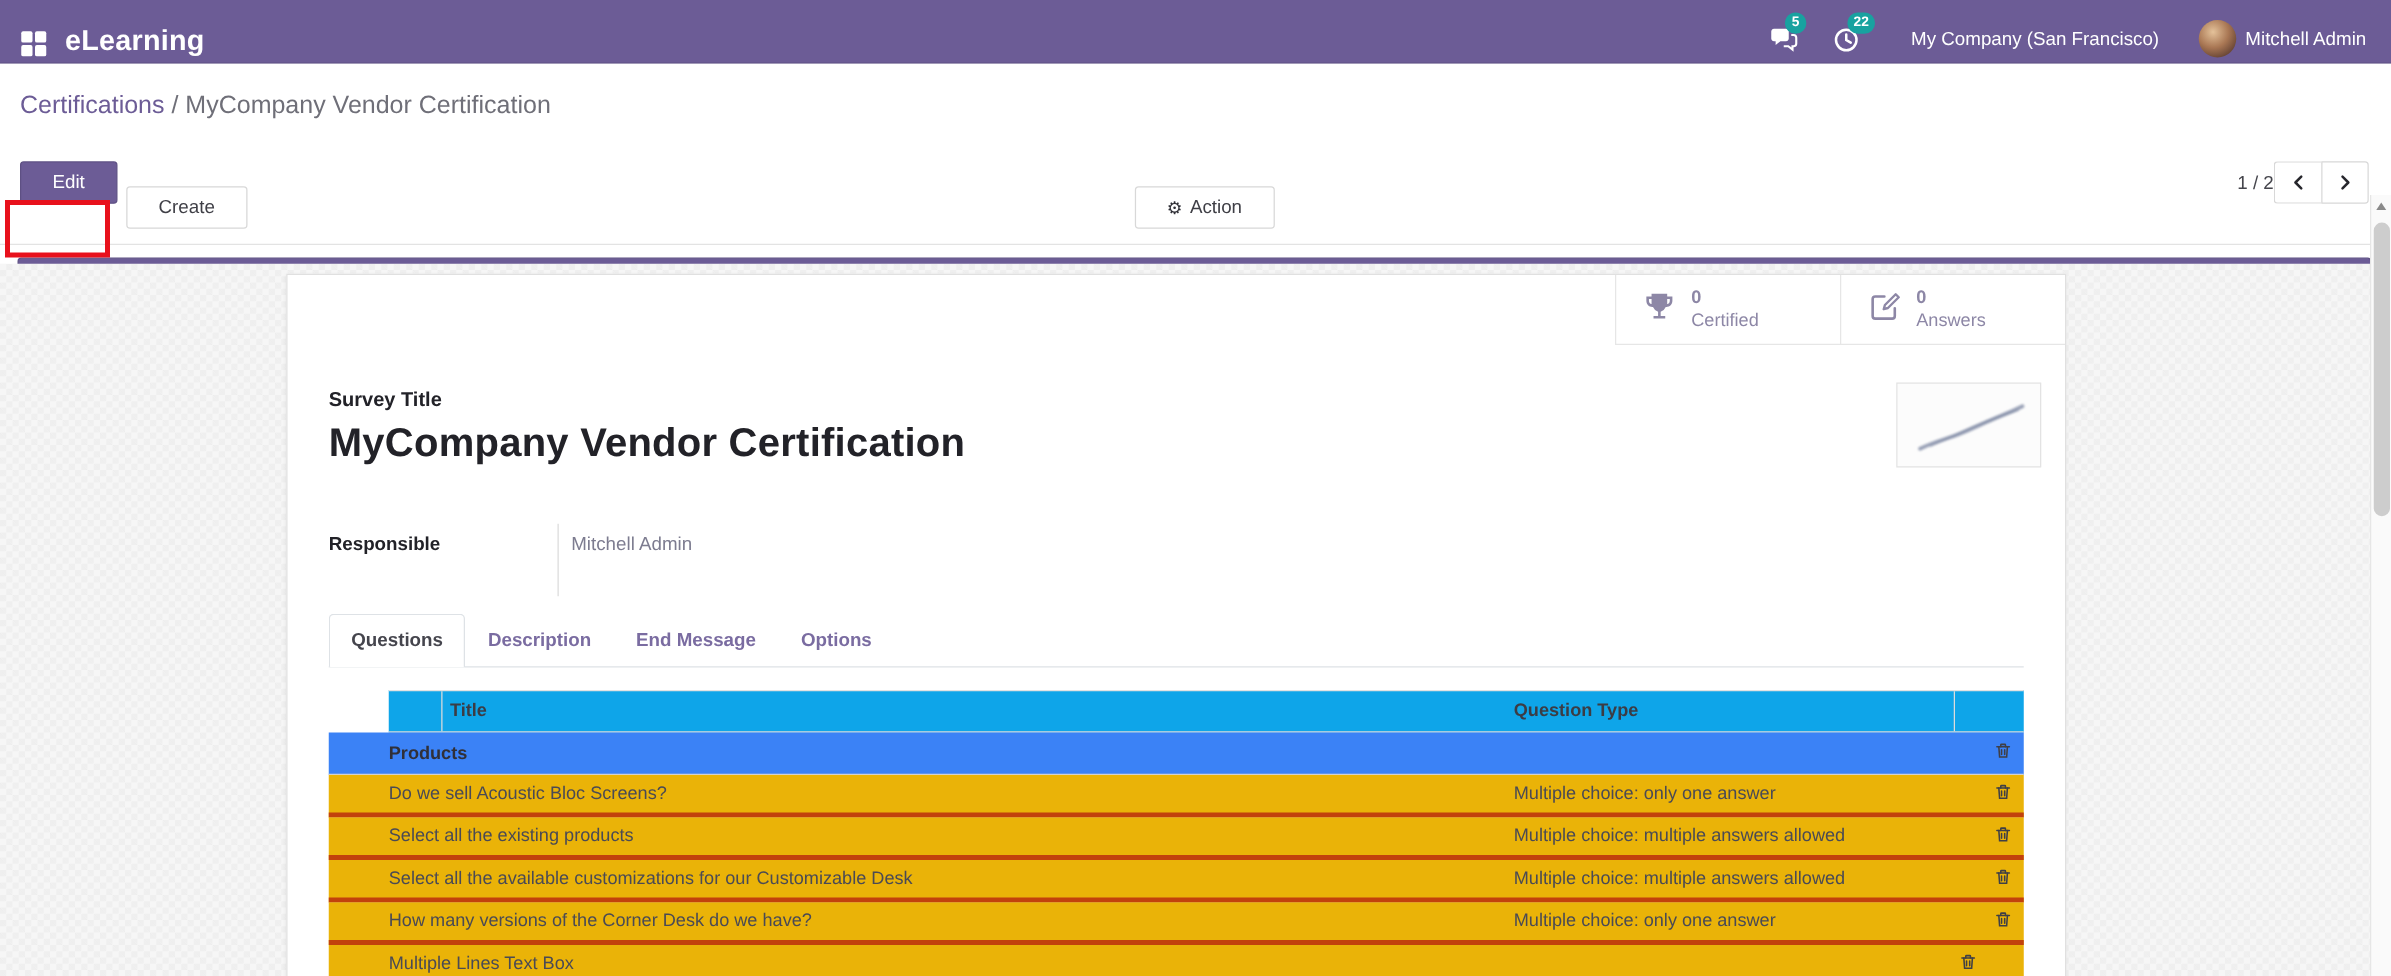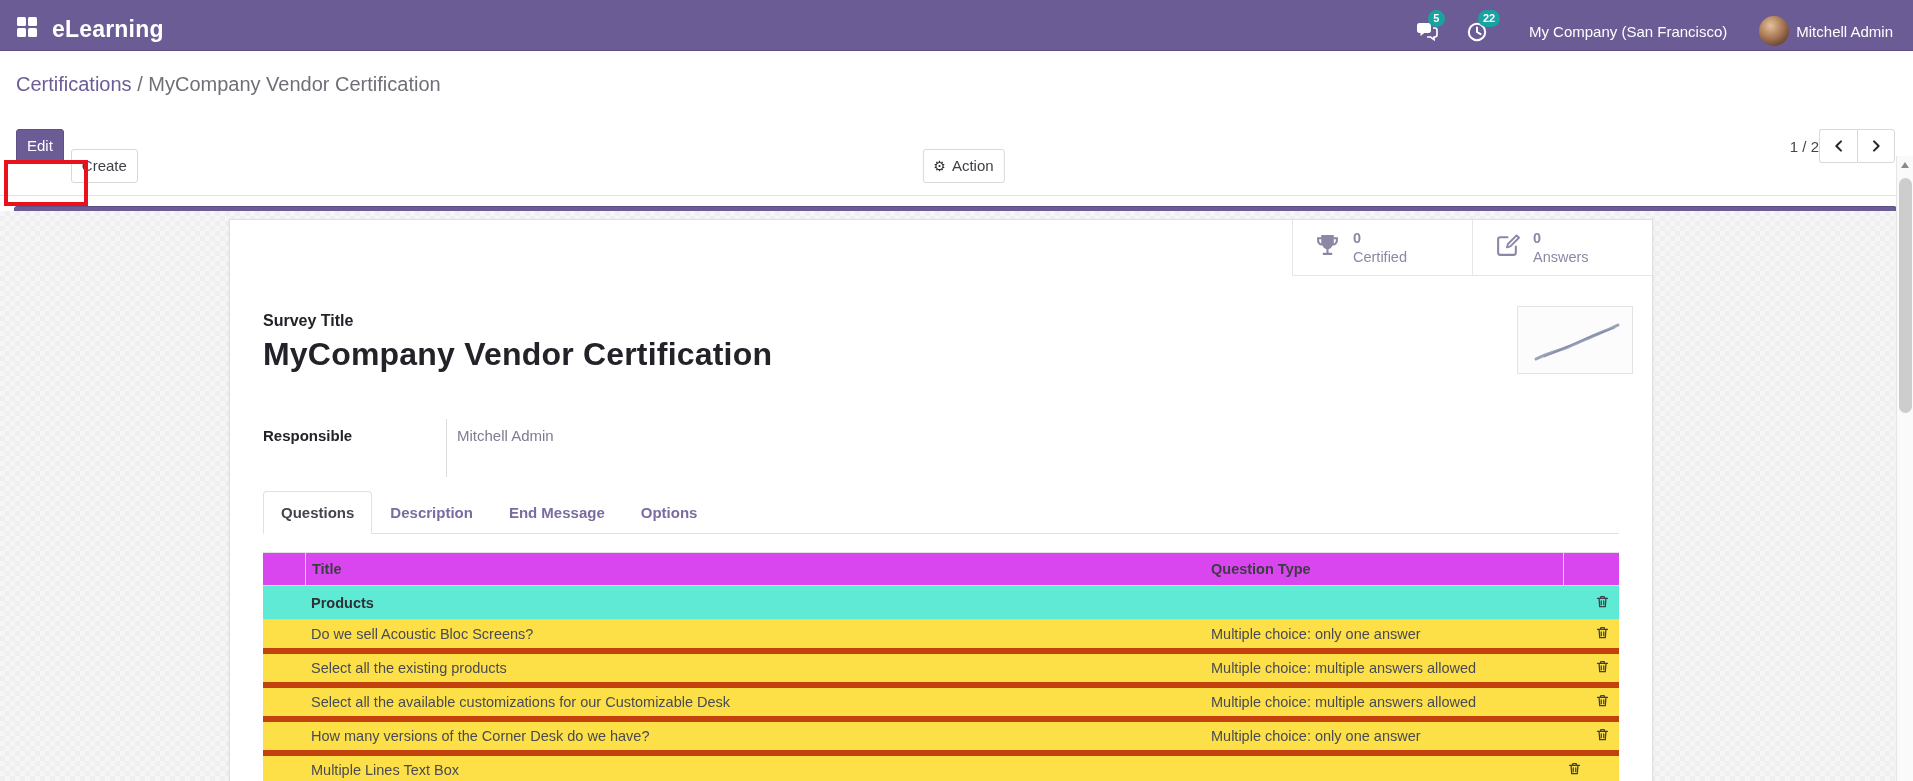--- a/index.html
+++ b/index.html
@@ -8,40 +8,40 @@
     --annotation:#e8111c;
   }
   *{box-sizing:border-box;}
   html,body{margin:0;padding:0;}
   body{
     width:1913px;height:781px;overflow:hidden;position:relative;
     background:#fff;font-family:"Liberation Sans","DejaVu Sans",sans-serif;
     color:#4c4c54;
   }
   
-  .navbar{height:51px;background:var(--accent);display:flex;align-items:flex-start;
-    padding:16px 16px;color:#fff;border-bottom:1px solid rgba(0,0,0,.12);}
+  .navbar{height:51px;background:var(--accent);display:flex;align-items:flex-end;
+    padding:4px 16px;color:#fff;border-bottom:1px solid rgba(0,0,0,.12);}
   .apps-icon{width:22px;height:22px;cursor:pointer;flex:none;}
   .brand{font-size:23px;font-weight:600;margin:0 30px 0 14px;cursor:pointer;letter-spacing:.2px;}
   .menu-item{font-size:15.5px;padding:0 15px;line-height:51px;cursor:pointer;white-space:nowrap;}
   .nav-right{margin-left:auto;display:flex;align-items:center;gap:26px;}
   .nav-icon{position:relative;width:24px;height:24px;cursor:pointer;}
   .nav-badge{position:absolute;top:-9px;left:13px;background:var(--badge);color:#fff;
     font-size:11px;font-weight:700;line-height:1;padding:3px 5px;border-radius:9px;min-width:17px;text-align:center;}
   .company{font-size:15px;margin:0 6px 0 14px;cursor:pointer;white-space:nowrap;}
   .user{display:flex;align-items:center;gap:7px;font-size:15px;cursor:pointer;margin-right:4px;}
   .avatar{width:30px;height:30px;border-radius:50%;flex:none;
     background:radial-gradient(circle at 38% 32%,#e4c29a,#a97754 45%,#6e4a38 75%,#4e342a);}
   
   .control-panel{background:#fff;padding:18px 16px 0 16px;}
   .breadcrumb{font-size:20px;line-height:30px;margin-bottom:10px;}
   .breadcrumb .parent{color:var(--accent);cursor:pointer;}
   .breadcrumb .sep,.breadcrumb .current{color:#6f6f78;}
   .cp-buttons{display:flex;align-items:center;position:relative;padding-bottom:12px;}
-  .btn{font-size:15px;padding:7px 10px;border-radius:3px;border:1px solid #d8d8d8;
+  .btn{font-size:15px;padding:7px 25px;border-radius:3px;border:1px solid #d8d8d8;
     background:#fff;color:#3f3f46;cursor:pointer;font-family:inherit;line-height:18px;}
   .btn-primary{background:var(--accent);border-color:#5e5084;color:#fff;}
   .btn + .btn{margin-left:7px;margin-top:40px;}
   .action-btn{position:absolute;left:50%;transform:translateX(-50%);display:flex;align-items:center;gap:6px;}
   .gear{font-size:14px;line-height:1;color:#2f2f36;}
   .pager{margin-left:auto;display:flex;align-items:center;padding-right:2px;}
   .pager-count{font-size:15px;color:#45454c;}
   .pager-buttons{display:flex;}
   .pager-btn{width:38px;height:34px;border:1px solid #d8d8d8;background:#fff;display:flex;
     align-items:center;justify-content:center;cursor:pointer;padding:0;}
@@ -76,26 +76,26 @@
   .field-label{width:183px;font-weight:700;color:#222228;padding-top:8px;flex:none;}
   .field-value{border-left:1px solid #dcdcdc;padding:8px 0 0 10px;height:58px;color:#7d7c90;flex:1;cursor:pointer;}
   
   .tabs{margin-top:14px;border-bottom:1px solid #dee2e6;display:flex;}
   .tab{padding:11px 17px;font-size:15px;color:#7a6ca1;cursor:pointer;border:1px solid transparent;
     margin-bottom:-1px;border-radius:4px 4px 0 0;line-height:19px;font-weight:bold;}
   .tab.active{color:#45454d;background:#fff;border-color:#dee2e6 #dee2e6 #fff #dee2e6;}
   
   .qtable{margin-top:18px;font-size:14.5px;}
   .trow{display:grid;grid-template-columns:42px 1fr 358px 22px 34px;align-items:center;
-    height:34px;border-bottom:6px solid #c2410c;background:#fde047;color:#4a4a55;cursor:pointer;}
+    height:34px;border-bottom:4px solid #c2410c;background:#eab308;color:#4a4a55;cursor:pointer;}
   .trow .cell{padding:0 6px;white-space:nowrap;overflow:hidden;}
-  .thead{background:#d946ef;font-weight:700;color:#3c3c44;border-top:1px solid #e2e2e2;
-    border-bottom:1px solid #d9d9d9;cursor:default;}
+  .thead{background:#0ea5e9;font-weight:700;color:#3c3c44;border-top:1px solid #e2e2e2;
+    border-bottom:1px solid #d9d9d9;cursor:default;margin-left:48px;}
   .thead .cell-title,.thead .cell-gap{border-left:1px solid #dcdcdc;height:100%;display:flex;align-items:center;}
-  .trow.group{background:#5eead4;font-weight:700;color:#303038;border-bottom:1px solid #d2d2d2;}
+  .trow.group{background:#3b82f6;font-weight:700;color:#303038;border-bottom:1px solid #d2d2d2;}
   .cell-trash{display:flex;align-items:center;justify-content:center;height:100%;}
   
   .scrollbar{position:absolute;top:156px;right:0;width:17px;bottom:0;background:#fafafa;
     border-left:1px solid #e6e6e6;z-index:8;}
   .scroll-up{height:17px;display:flex;align-items:center;justify-content:center;cursor:pointer;}
   .tri-up{width:0;height:0;border:4px solid transparent;border-bottom:6px solid #8a8a8a;margin-top:-4px;}
   .scroll-thumb{position:absolute;top:22px;left:2px;width:13px;height:235px;background:#cdcdcd;border-radius:7px;cursor:pointer;}
 </style>
 </head>
 <body>

